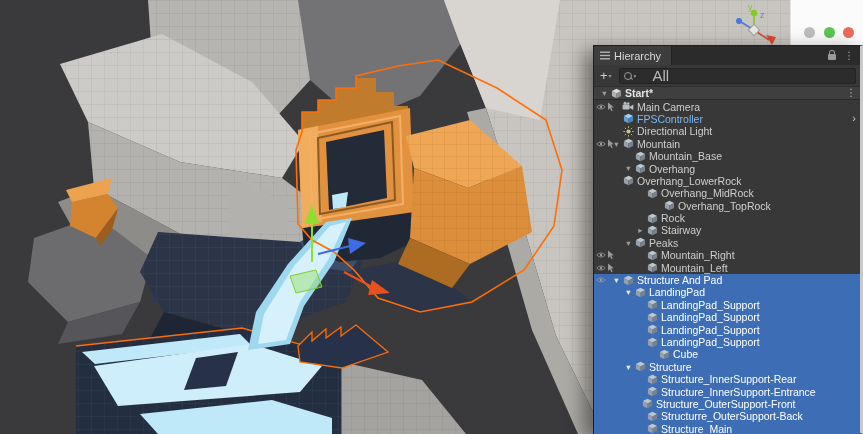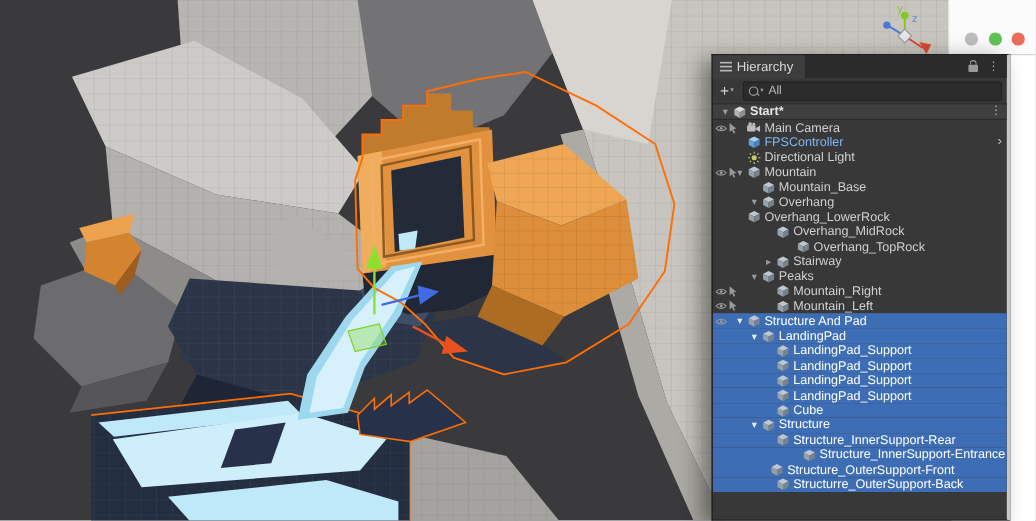--- a/index.html
+++ b/index.html
@@ -8,36 +8,36 @@
   svg text{font-family:"Liberation Sans",sans-serif;}
 
   
   .mac-corner{position:absolute;left:790px;top:0;width:73px;height:46px;background:#fbfbfb;border-left:1px solid #e2e2e2;border-bottom:1px solid #d6d6d6;box-sizing:border-box;}
   .tl{position:absolute;top:27px;width:11px;height:11px;border-radius:50%;}
   .tl.gray{left:13px;background:var(--traffic_gray);}
   .tl.green{left:33px;background:var(--traffic_green);}
   .tl.red{left:52px;background:var(--traffic_red);}
 
   
-  .panel{position:absolute;left:593px;top:45px;width:249px;height:389px;background:var(--panel_bg);border:1px solid #1f1f1f;border-right:3px solid #c9c9c9;box-sizing:border-box;box-shadow:-9px 5px 18px rgba(0,0,0,.45);color:#cfcfcf;font-size:10.5px;}
+  .panel{position:absolute;left:593px;top:45px;width:270px;height:389px;background:var(--panel_bg);border:1px solid #1f1f1f;border-right:3px solid #c9c9c9;box-sizing:border-box;box-shadow:-9px 5px 18px rgba(0,0,0,.45);color:#cfcfcf;font-size:10.5px;}
   .tabbar{height:19px;background:#2b2b2b;display:flex;align-items:stretch;position:relative;}
   .tab{display:flex;align-items:center;gap:4px;padding:0 10px 0 6px;background:#3d3d3d;border-right:1px solid #242424;font-size:11px;color:#d8d8d8;}
   .tabbar-right{position:absolute;right:6px;top:0;height:100%;display:flex;align-items:center;gap:8px;}
   .dots{color:#b0b0b0;font-size:10px;line-height:1;}
   .lock{position:relative;width:8px;height:6px;background:#9a9a9a;border-radius:1px;margin-top:3px;}
   .lock::before{content:"";position:absolute;left:1px;top:-4px;width:4px;height:4px;border:1px solid #9a9a9a;border-bottom:none;border-radius:3px 3px 0 0;}
 
   .toolbar{height:21px;display:flex;align-items:center;padding:0 4px;gap:5px;border-bottom:1px solid #2e2e2e;}
   .plus-btn{display:flex;align-items:center;color:#d0d0d0;background:none;border:none;font-size:13px;line-height:1;padding:0 2px;font-family:inherit;cursor:default;}
   .plus-btn .caret{font-size:6px;color:#9a9a9a;margin-left:1px;}
   .search{flex:1;height:14px;background:#2c2c2c;border:1px solid #222222;border-radius:2px;display:flex;align-items:center;padding:0 4px;color:#b9b9b9;}
   .mag{width:6px;height:6px;border:1px solid #9a9a9a;border-radius:50%;position:relative;flex:none;}
   .mag::after{content:"";position:absolute;width:3px;height:1.2px;background:#9a9a9a;transform:rotate(45deg);right:-2.5px;bottom:-1px;}
   .search-caret{font-size:5.5px;color:#9a9a9a;margin-left:2px;}
-  .search-text{margin-left:4px;font-size:10px;}
+  .search-text{margin-left:16px;font-size:15px;}
 
   #rows{position:relative;height:calc(100% - 40px);overflow:hidden;}
   .row{position:relative;height:12.4px;display:flex;align-items:center;color:var(--row_text);}
   .row.sel{background:var(--selection);color:#ffffff;}
   .scene-row{background:#3f3f3f;border-bottom:1px solid #2a2a2a;}
   .scene-row .label{font-weight:bold;color:#e4e4e4;}
   .gutter{position:absolute;left:2px;top:0;height:100%;display:flex;align-items:center;gap:1px;}
   .g-ic{display:flex;}
   .tree{display:flex;align-items:center;min-width:0;}
   .fold{width:11px;flex:none;text-align:center;font-size:8.5px;color:#9b9b9b;line-height:1;}
@@ -374,20 +374,33 @@
                 <path d="M6 .8 11 3.4 6 6 1 3.4Z" fill="#bcc7cf"></path>
                 <path d="M1 3.4 6 6 6 11.2 1 8.6Z" fill="#96a1ab"></path>
                 <path d="M11 3.4 6 6 6 11.2 11 8.6Z" fill="#77828c"></path>
               </svg>
             </span>
             <span class="label">Overhang_TopRock</span>
           </span>
         </div>
         <div class="row">
           <span class="tree" style="padding-left:41px">
+            <span class="fold-spacer"></span>
+            <span class="obj-icon">
+              <svg width="11" height="11" viewBox="0 0 12 12">
+                <path d="M6 .8 11 3.4 6 6 1 3.4Z" fill="#bcc7cf"></path>
+                <path d="M1 3.4 6 6 6 11.2 1 8.6Z" fill="#96a1ab"></path>
+                <path d="M11 3.4 6 6 6 11.2 11 8.6Z" fill="#77828c"></path>
+              </svg>
+            </span>
+            <span class="label">Rock</span>
+          </span>
+        </div>
+        <div class="row">
+          <span class="tree" style="padding-left:41px">
             <span class="fold">▸</span>
             <span class="obj-icon">
               <svg width="11" height="11" viewBox="0 0 12 12">
                 <path d="M6 .8 11 3.4 6 6 1 3.4Z" fill="#bcc7cf"></path>
                 <path d="M1 3.4 6 6 6 11.2 1 8.6Z" fill="#96a1ab"></path>
                 <path d="M11 3.4 6 6 6 11.2 11 8.6Z" fill="#77828c"></path>
               </svg>
             </span>
             <span class="label">Stairway</span>
           </span>
@@ -537,21 +550,21 @@
               <svg width="11" height="11" viewBox="0 0 12 12">
                 <path d="M6 .8 11 3.4 6 6 1 3.4Z" fill="#bcc7cf"></path>
                 <path d="M1 3.4 6 6 6 11.2 1 8.6Z" fill="#96a1ab"></path>
                 <path d="M11 3.4 6 6 6 11.2 11 8.6Z" fill="#77828c"></path>
               </svg>
             </span>
             <span class="label">LandingPad_Support</span>
           </span>
         </div>
         <div class="row sel">
-          <span class="tree" style="padding-left:41px">
+          <span class="tree" style="padding-left:53px">
             <span class="fold-spacer"></span>
             <span class="obj-icon">
               <svg width="11" height="11" viewBox="0 0 12 12">
                 <path d="M6 .8 11 3.4 6 6 1 3.4Z" fill="#bcc7cf"></path>
                 <path d="M1 3.4 6 6 6 11.2 1 8.6Z" fill="#96a1ab"></path>
                 <path d="M11 3.4 6 6 6 11.2 11 8.6Z" fill="#77828c"></path>
               </svg>
             </span>
             <span class="label">Cube</span>
           </span>
@@ -576,21 +589,21 @@
               <svg width="11" height="11" viewBox="0 0 12 12">
                 <path d="M6 .8 11 3.4 6 6 1 3.4Z" fill="#bcc7cf"></path>
                 <path d="M1 3.4 6 6 6 11.2 1 8.6Z" fill="#96a1ab"></path>
                 <path d="M11 3.4 6 6 6 11.2 11 8.6Z" fill="#77828c"></path>
               </svg>
             </span>
             <span class="label">Structure_InnerSupport-Rear</span>
           </span>
         </div>
         <div class="row sel">
-          <span class="tree" style="padding-left:63px">
+          <span class="tree" style="padding-left:41px">
             <span class="fold-spacer"></span>
             <span class="obj-icon">
               <svg width="11" height="11" viewBox="0 0 12 12">
                 <path d="M6 .8 11 3.4 6 6 1 3.4Z" fill="#bcc7cf"></path>
                 <path d="M1 3.4 6 6 6 11.2 1 8.6Z" fill="#96a1ab"></path>
                 <path d="M11 3.4 6 6 6 11.2 11 8.6Z" fill="#77828c"></path>
               </svg>
             </span>
             <span class="label">Structure_InnerSupport-Entrance</span>
           </span>
@@ -612,18 +625,31 @@
           <span class="tree" style="padding-left:41px">
             <span class="fold-spacer"></span>
             <span class="obj-icon">
               <svg width="11" height="11" viewBox="0 0 12 12">
                 <path d="M6 .8 11 3.4 6 6 1 3.4Z" fill="#bcc7cf"></path>
                 <path d="M1 3.4 6 6 6 11.2 1 8.6Z" fill="#96a1ab"></path>
                 <path d="M11 3.4 6 6 6 11.2 11 8.6Z" fill="#77828c"></path>
               </svg>
             </span>
             <span class="label">Structurre_OuterSupport-Back</span>
+          </span>
+        </div>
+        <div class="row sel">
+          <span class="tree" style="padding-left:41px">
+            <span class="fold-spacer"></span>
+            <span class="obj-icon">
+              <svg width="11" height="11" viewBox="0 0 12 12">
+                <path d="M6 .8 11 3.4 6 6 1 3.4Z" fill="#bcc7cf"></path>
+                <path d="M1 3.4 6 6 6 11.2 1 8.6Z" fill="#96a1ab"></path>
+                <path d="M11 3.4 6 6 6 11.2 11 8.6Z" fill="#77828c"></path>
+              </svg>
+            </span>
+            <span class="label">Structure_Main</span>
           </span>
         </div>
       </div>
   </div>
 
 </div>
 
 </body></html>

